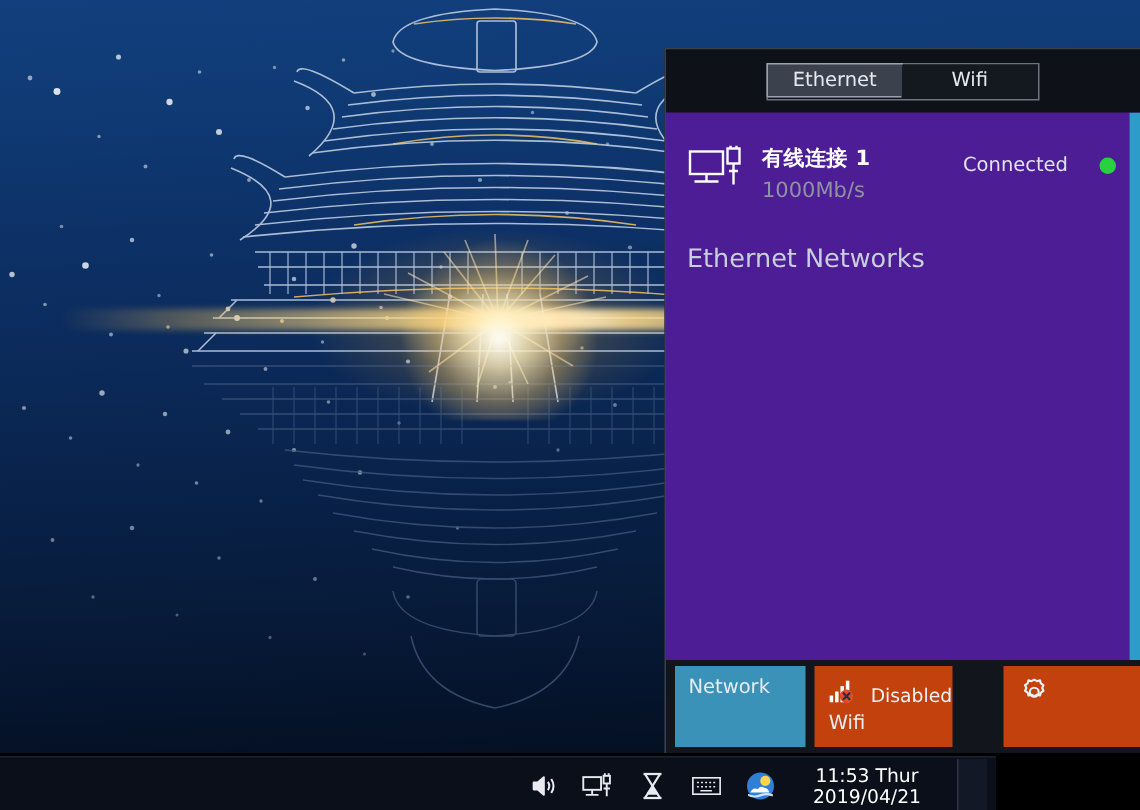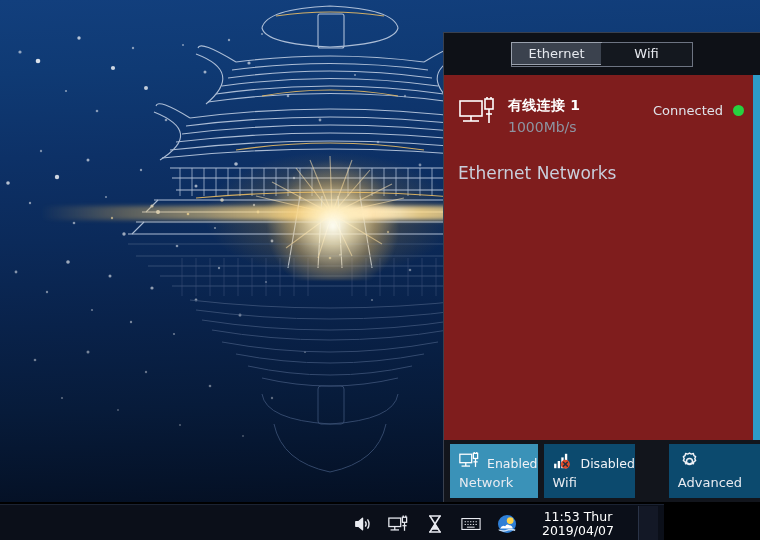--- a/index.html
+++ b/index.html
@@ -136,21 +136,21 @@
     background: #3b424e;
     border: 1px solid #9aa1ad;
     margin: -1px;
     line-height: 21px;
   }
 
   
   #panelbody {
     flex: 1 1 auto;
     position: relative;
-    background: #7f1d1d;
+    background: #4c1d95;
     overflow: hidden;
   }
   #scrollbar {
     position: absolute;
     right: 0; top: 0;
     width: 7px; height: 100%;
     background: #1b1f28;
   }
   #scrollthumb {
     position: absolute;
@@ -173,21 +173,21 @@
     letter-spacing: 0.3px;
   }
   .conn-speed {
     font-size: 14px;
     color: #8d94a1;
     margin-top: 4px;
   }
   .conn-status {
     display: flex;
     align-items: center;
-    gap: 10px;
+    gap: 21px;
     font-size: 13px;
     color: #dfe3ea;
     padding-bottom: 12px;
   }
   .status-dot {
     width: 11px; height: 11px;
     border-radius: 50%;
     background: #27d140;
   }
 
@@ -202,21 +202,21 @@
     flex: 0 0 auto;
     height: 62px;
     background: #12151c;
     display: flex;
     align-items: stretch;
     padding: 4px 0 4px 6px;
     gap: 6px;
   }
   .pbtn {
     width: 92px;
-    background: #0c4a6e;
+    background: #c2410c;
     padding: 7px 0 0 9px;
     cursor: default;
     display: flex;
     flex-direction: column;
     justify-content: space-between;
   }
   .pbtn.active { background: #3a92b8; }
   .pbtn-top {
     display: flex;
     align-items: center;
@@ -500,35 +500,20 @@
       <div class="section-label">Ethernet Networks</div>
 
       <div id="scrollbar">
         <div id="scrollthumb"></div>
       </div>
     </div>
 
     <div id="btnrow">
 
       <div class="pbtn active" id="btn-network">
-        <div class="pbtn-top">
-          <span>
-            <svg width="22" height="18" viewBox="0 0 26 20" fill="none" stroke="#ffffff" stroke-width="1.5">
-              <rect x="1" y="2" width="14" height="10"></rect>
-              <path d="M8 12 V16"></path>
-                <path d="M3 16 H13"></path>
-              <rect x="17" y="1" width="5" height="6"></rect>
-              <path d="M18 1 V-1"></path>
-                <path d="M21 1 V-1"></path>
-              <path d="M19.5 7 V17"></path>
-                <path d="M17 11 H22"></path>
-            </svg>
-          </span>
-          <span class="pbtn-state">Enabled</span>
-        </div>
         <div class="pbtn-name">Network</div>
       </div>
 
       <div class="pbtn" id="btn-wifi">
         <div class="pbtn-top">
           <span>
             <svg width="22" height="18" viewBox="0 0 24 20">
               <g fill="#ffffff">
                 <rect x="1" y="13" width="2.6" height="5"></rect>
                 <rect x="5" y="10" width="2.6" height="8"></rect>
@@ -550,21 +535,20 @@
       <div class="pbtn" id="btn-advanced">
         <div class="pbtn-top">
           <span>
             <svg width="23" height="23" viewBox="0 0 24 24" fill="none" stroke="#eef0f5" stroke-width="1.5" stroke-linejoin="round">
               <path d="M12 3.2 l1.9 1.1 2.1 -0.6 0.6 2.1 1.8 1.2 -0.9 2 0.9 2 -1.8 1.2 -0.6 2.1 -2.1 -0.6 -1.9 1.1 -1.9 -1.1 -2.1 0.6 -0.6 -2.1 -1.8 -1.2 0.9 -2 -0.9 -2 1.8 -1.2 0.6 -2.1 2.1 0.6 Z"></path>
               <circle cx="12" cy="12" r="3.1"></circle>
             </svg>
           </span>
           <span class="pbtn-state"></span>
         </div>
-        <div class="pbtn-name">Advanced</div>
       </div>
     </div>
   </div>
 
   <div id="taskbar">
     <div id="tray">
 
       <div class="tray-icon">
         <svg width="20" height="18" viewBox="0 0 22 20" fill="none" stroke="#e8eaf0" stroke-width="1.5" stroke-linejoin="round">
           <path d="M3 7.5 H6 L10.5 3.5 V16.5 L6 12.5 H3 Z" fill="#e8eaf0"></path>
@@ -619,20 +603,20 @@
         <svg width="20" height="20" viewBox="0 0 20 20">
           <circle cx="10" cy="10" r="9" fill="#2f7fd6"></circle>
           <circle cx="13.2" cy="6.6" r="3.4" fill="#ffd34a"></circle>
           <path d="M3.2 14.4 Q5 10.6 8.2 12.2 Q9.6 9.4 12.4 11.2 Q15.4 11.6 15.8 14.4 Z" fill="#ffffff"></path>
           <path d="M1.6 15.2 Q6 17.2 10 15.4 Q14 13.8 18.4 15.6 L18 17 Q14 15.4 10 17 Q6 18.6 1.8 16.6 Z" fill="#cfe3f7"></path>
         </svg>
       </div>
 
       <div id="clock">
         <div>11:53 Thur</div>
-        <div>2019/04/07</div>
+        <div>2019/04/21</div>
       </div>
 
       <div id="showdesktop"></div>
     </div>
   </div>
 
 </div>
 
 </body></html>

